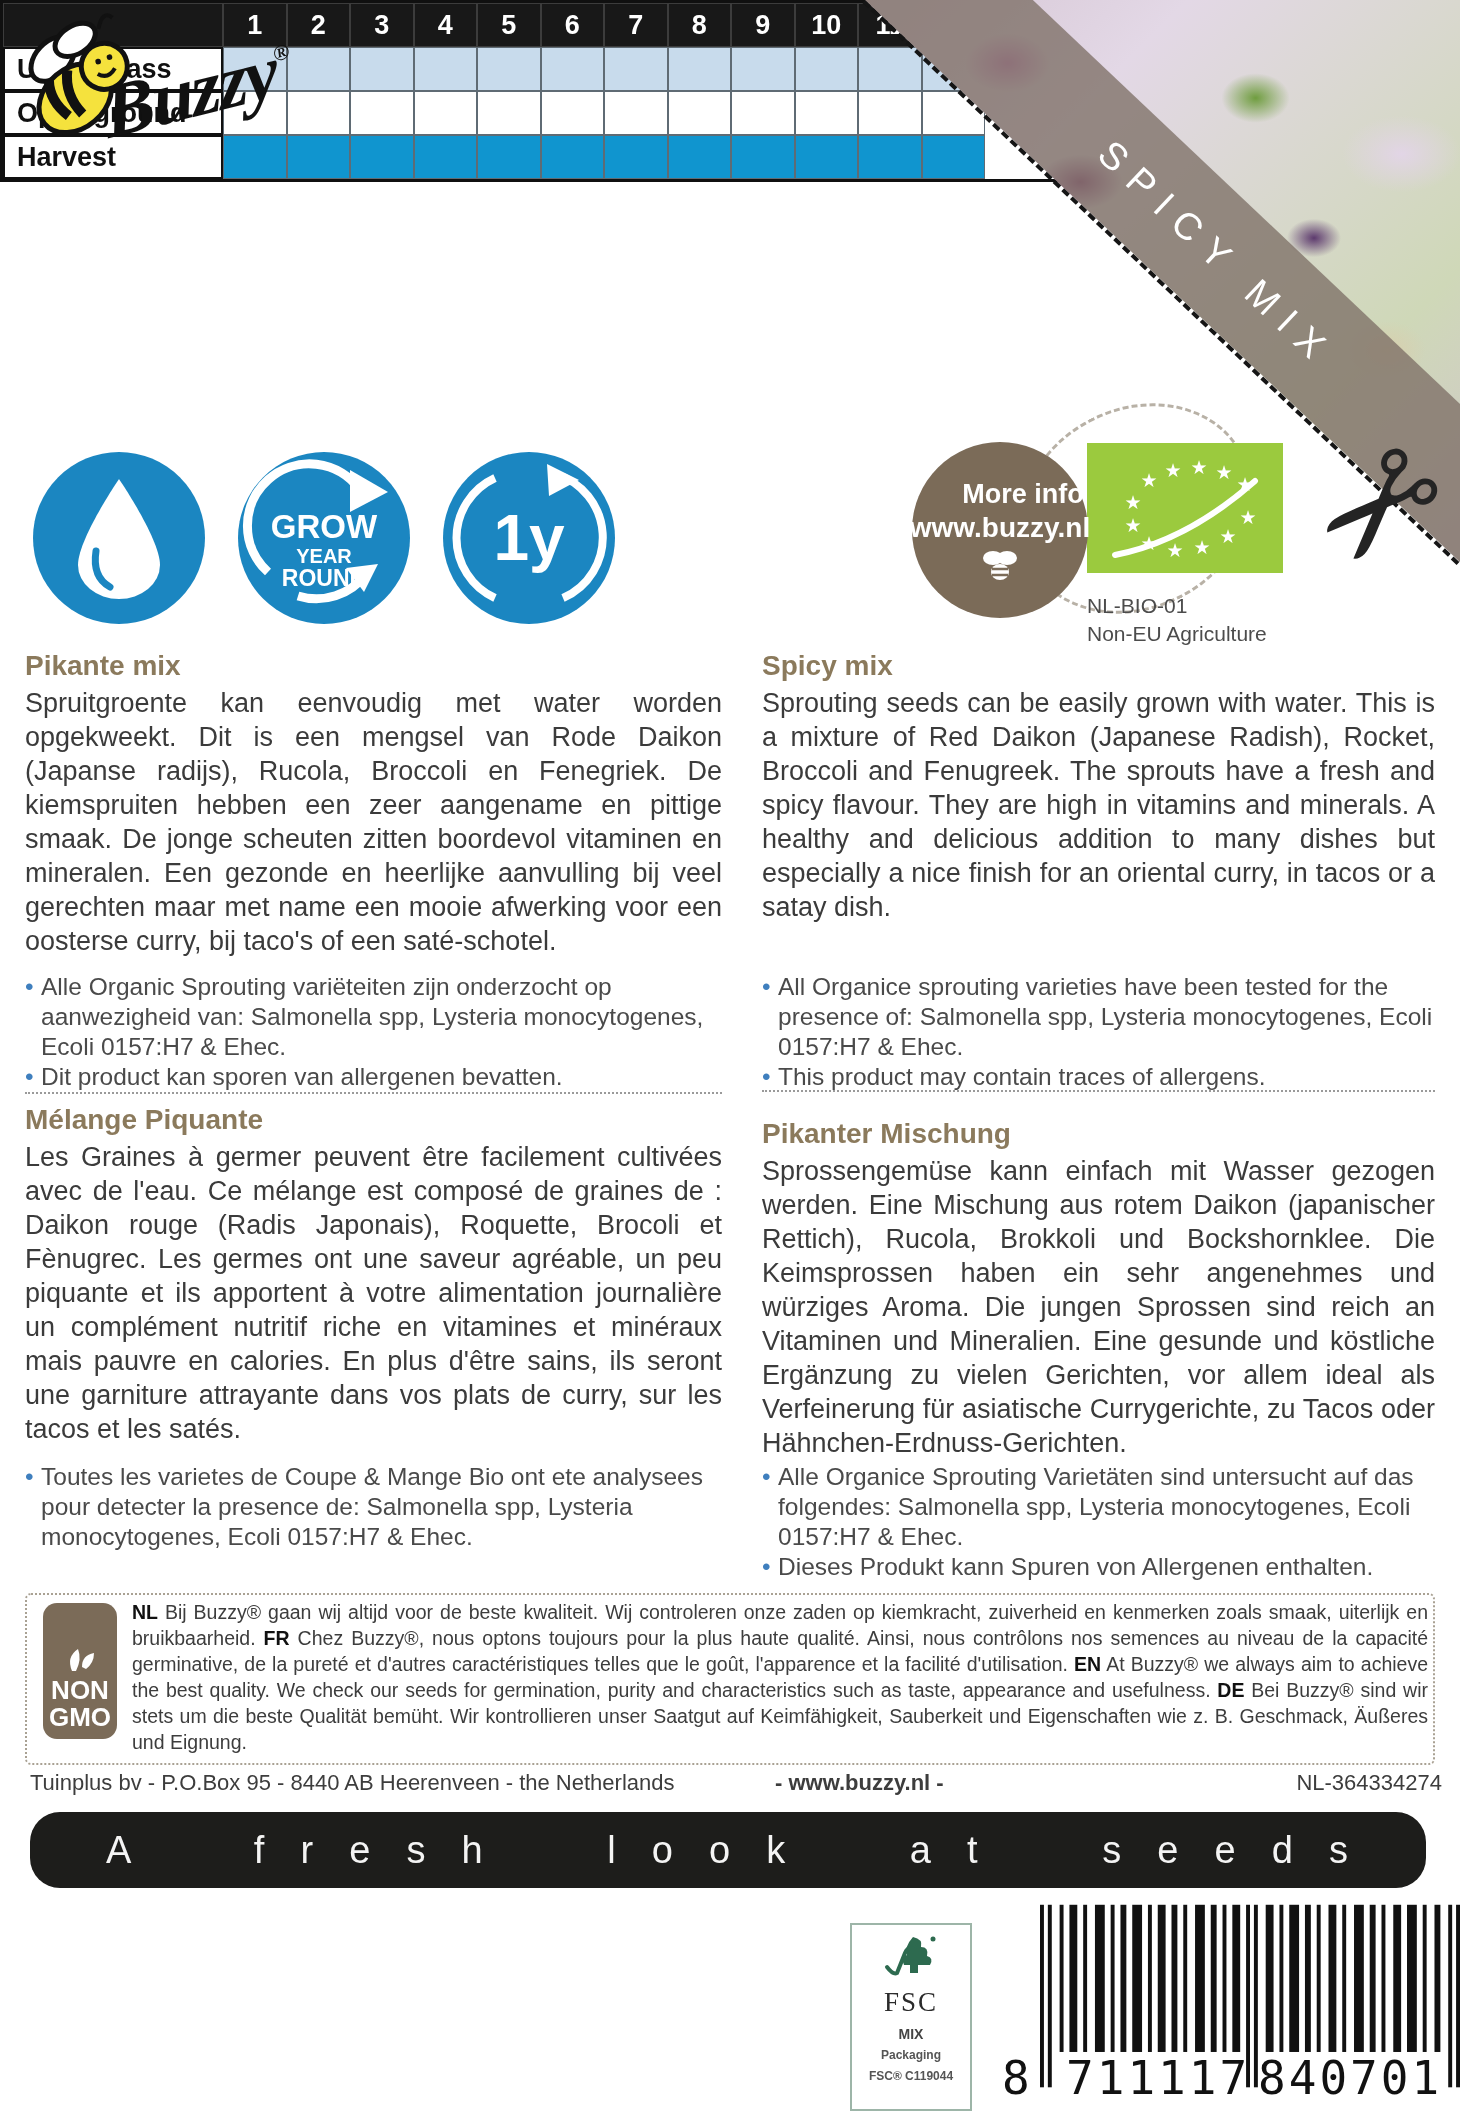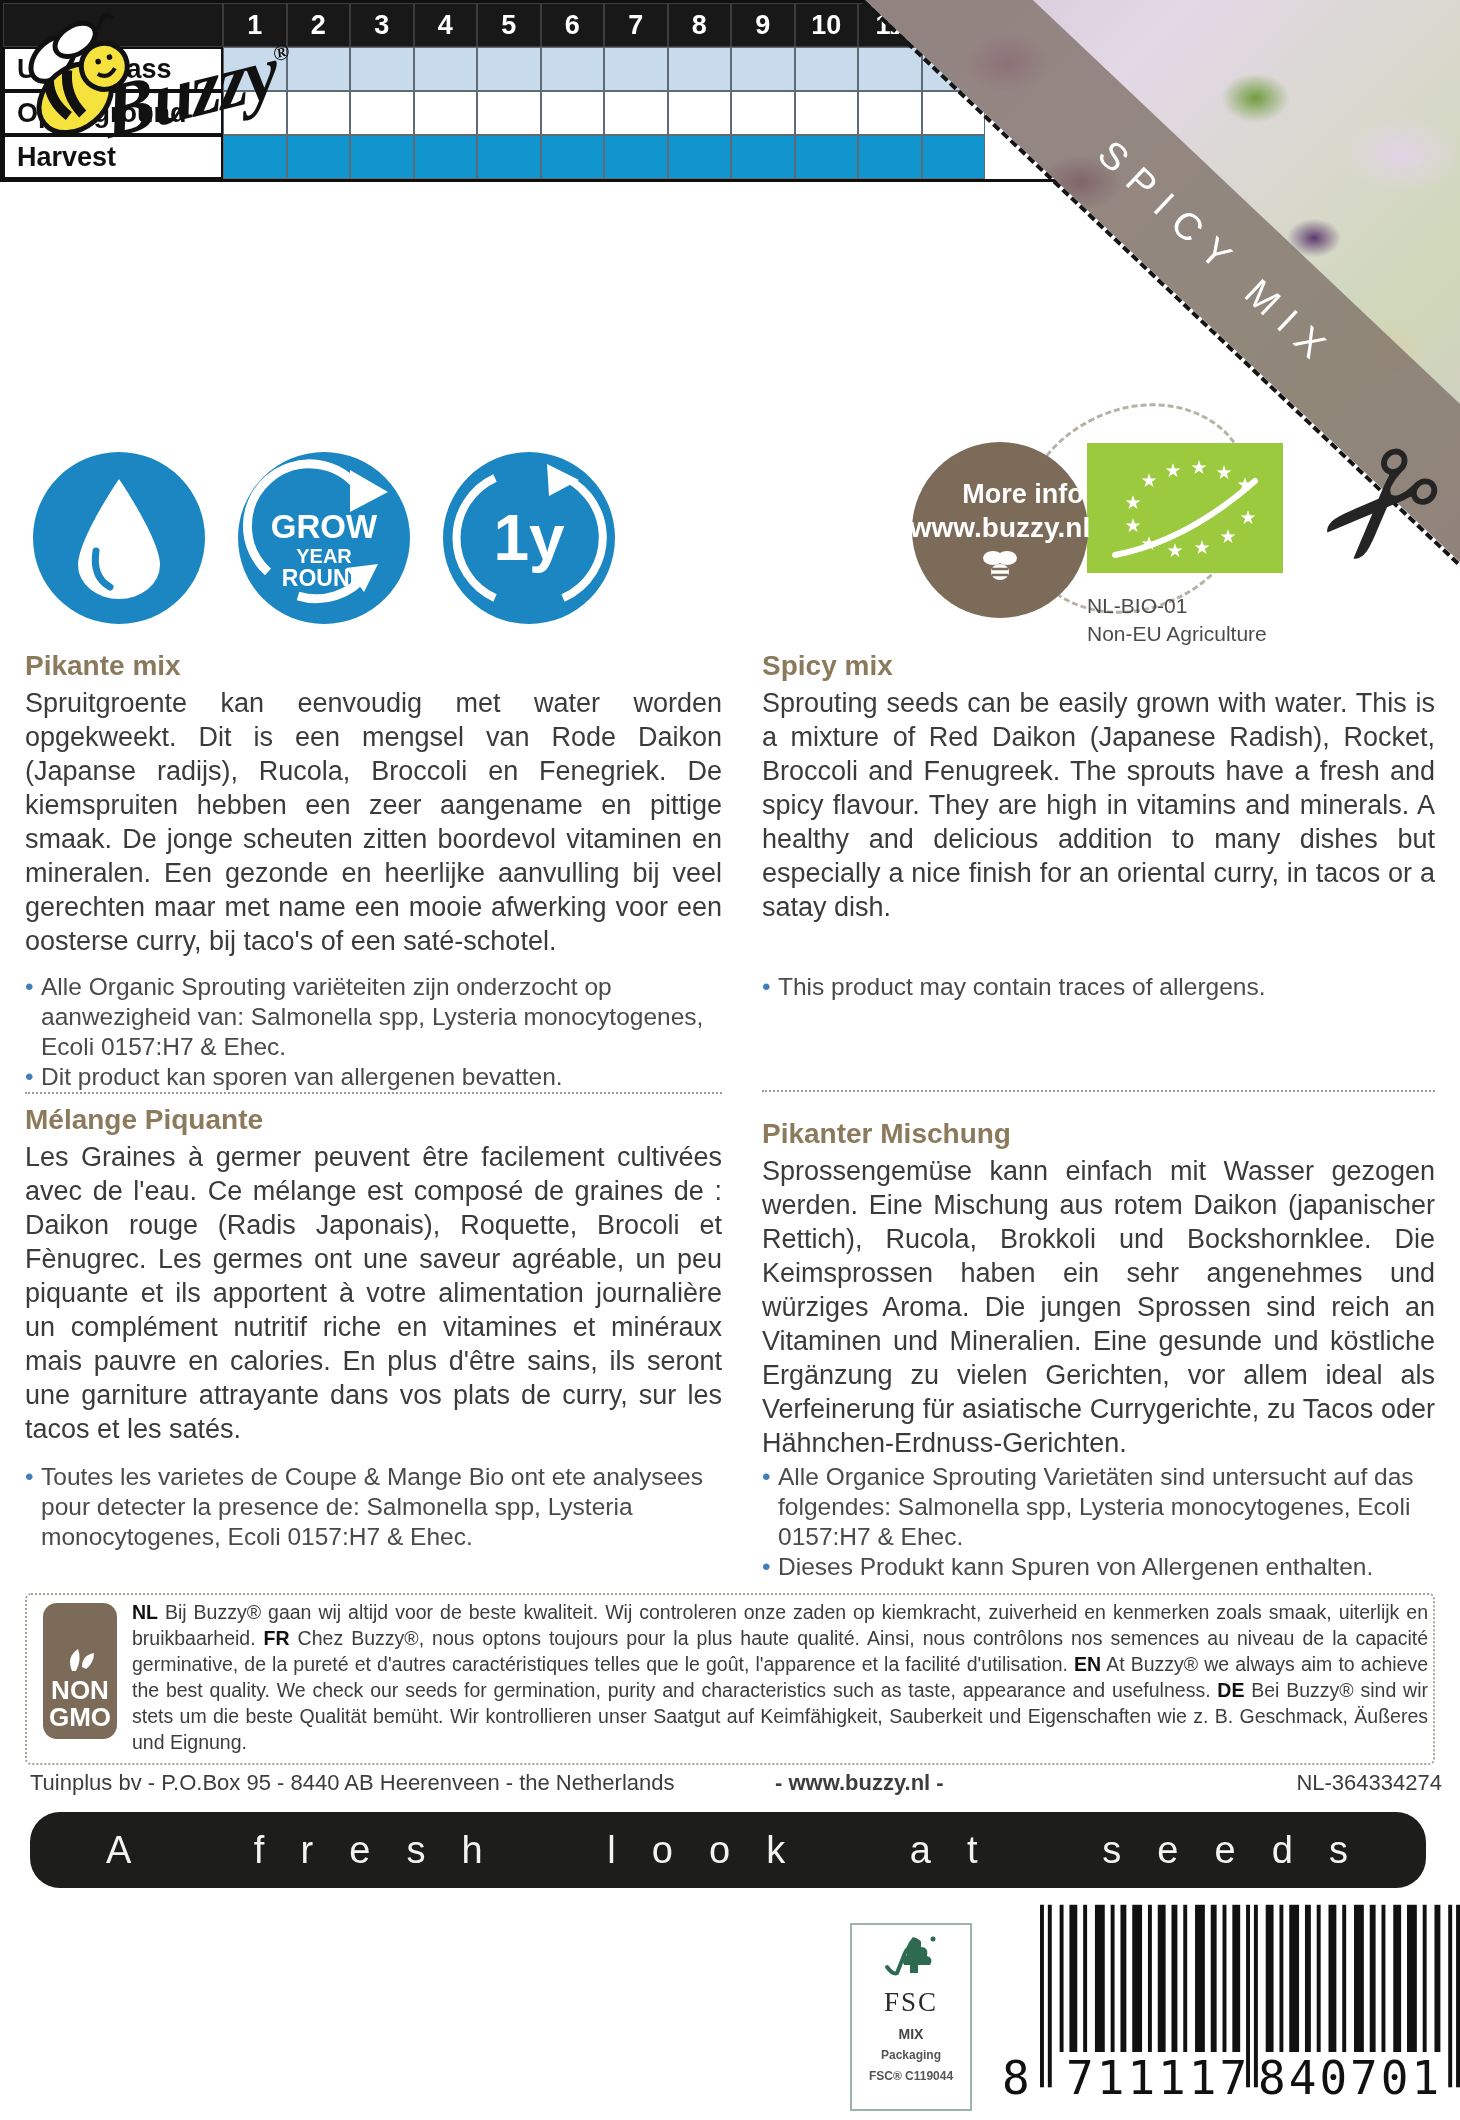--- a/index.html
+++ b/index.html
@@ -285,20 +285,21 @@
 <div class="abs" id="blk-en">
   <h2 class="col-title">Spicy mix</h2>
   <div class="body-text">Sprouting seeds can be easily grown with water. This is a mixture of Red Daikon (Japanese Radish), Rocket, Broccoli and Fenugreek. The sprouts have a fresh and spicy flavour. They are high in vitamins and minerals. A healthy and delicious addition to many dishes but especially a nice finish for an oriental curry, in tacos or a satay dish.</div>
 </div>
 
 <div class="abs bullets" id="bul-nl">
   <div class="bullet-item">Alle Organic Sprouting variëteiten zijn onderzocht op aanwezigheid van: Salmonella spp, Lysteria monocytogenes, Ecoli 0157:H7 &amp; Ehec.</div>
   <div class="bullet-item">Dit product kan sporen van allergenen bevatten.</div>
 </div>
 <div class="abs bullets" id="bul-en">
+  <div class="bullet-item">All Organice sprouting varieties have been tested for the presence of: Salmonella spp, Lysteria monocytogenes, Ecoli 0157:H7 &amp; Ehec.</div>
   <div class="bullet-item">This product may contain traces of allergens.</div>
 </div>
 <div class="abs dotline" id="dot-l"></div>
 <div class="abs dotline" id="dot-r"></div>
 
 <div class="abs" id="blk-fr">
   <h2 class="col-title">Mélange Piquante</h2>
   <div class="body-text">Les Graines à germer peuvent être facilement cultivées avec de l'eau. Ce mélange est composé de graines de : Daikon rouge (Radis Japonais), Roquette, Brocoli et Fènugrec. Les germes ont une saveur agréable, un peu piquante et ils apportent à votre alimentation journalière un complément nutritif riche en vitamines et minéraux mais pauvre en calories. En plus d'être sains, ils seront une garniture attrayante dans vos plats de curry, sur les tacos et les satés.</div>
 </div>
 <div class="abs" id="blk-de">

